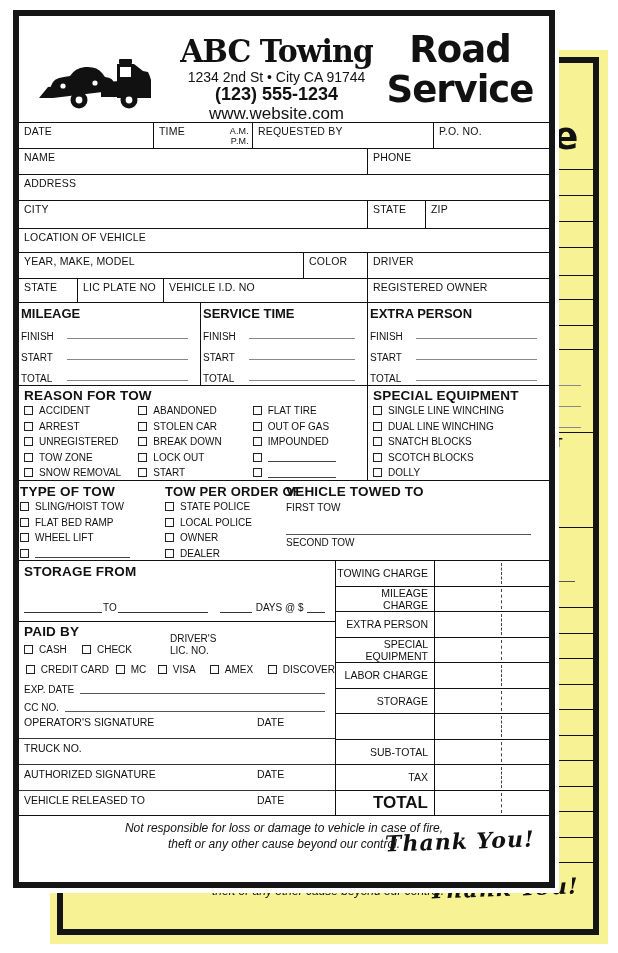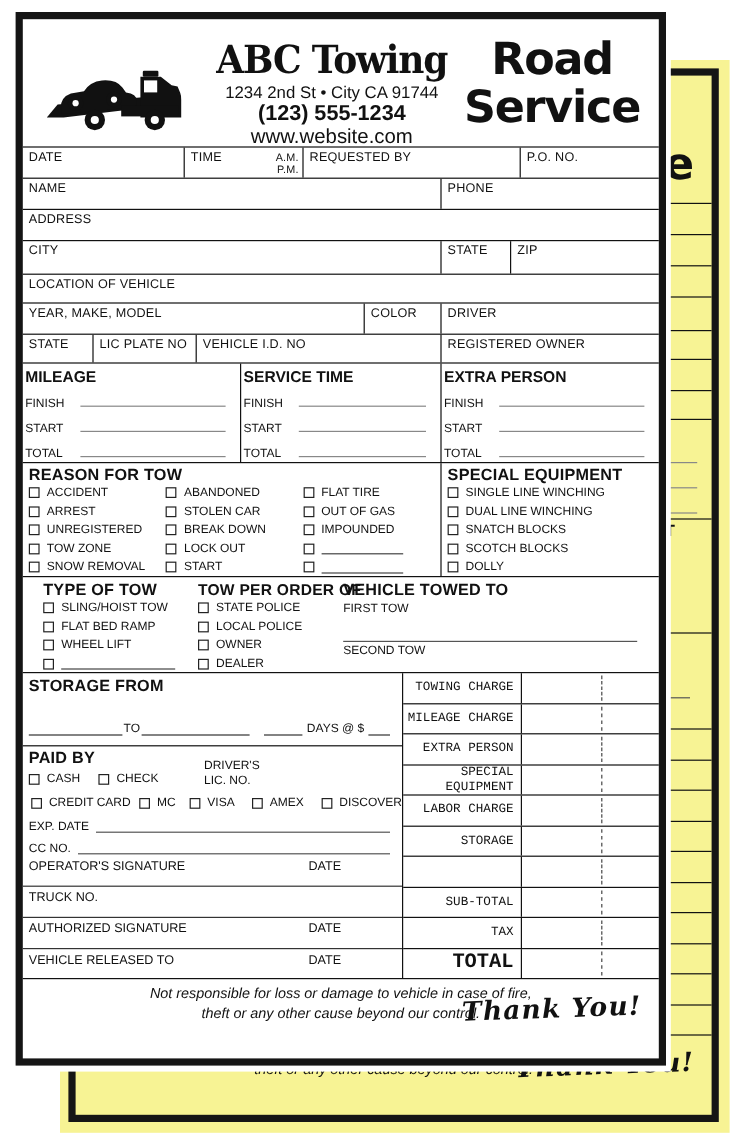--- a/index.html
+++ b/index.html
@@ -51,21 +51,21 @@
   
   .reason { display:flex; height:95px; border-top:1.9px solid #111; }
   .rleft { width:348px; padding:2px 0 0 5px; }
   .rright { flex:1; border-left:1.9px solid #111; padding:2px 0 0 5px; }
   .shead { font-weight:bold; font-size:13.5px; letter-spacing:0.2px; }
   .rcols { display:flex; }
   .rc { width:116px; }
 
   
   .type { position:relative; height:80px; border-top:1.9px solid #111; padding:3px 0 0 5px; }
-  .tcol1 { position:absolute; left:17px; top:3px; width:140px; }
+  .tcol1 { position:absolute; left:1px; top:3px; width:140px; }
   .tcol2 { position:absolute; left:146px; top:3px; width:122px; }
   .tcol3 { position:absolute; left:267px; top:3px; right:16px; }
   .tlbl { font-size:10px; }
   .towline { border-bottom:1.2px solid #555; height:22px; margin:0 2px 2px 0; }
 
   
   .lower { display:flex; height:256px; border-top:1.9px solid #111; border-bottom:1.9px solid #111; }
   .lleft { width:316px; }
   .storage { height:60px; padding:3px 0 0 5px; position:relative; }
   .stline { position:absolute; left:5px; right:10px; bottom:8px; display:flex; align-items:flex-end; font-size:10px; }
@@ -75,21 +75,21 @@
   .prow2 { display:flex; align-items:center; margin-top:4px;justify-content:flex-end; }
   .dlic { font-size:10px; line-height:1.15; margin-left:22px; margin-top:-10px; }
   .pline { display:flex; align-items:flex-end; margin-top:7px; padding-right:10px; font-size:10px; }
   .pline .ln { flex:1; border-bottom:1.2px solid #555; margin:0 0 1px 6px; }
   .sig { height:26px; border-bottom:1.4px solid #333; position:relative; font-size:10.5px; }
   .sig:last-child { border-bottom:none; }
   .sig .s1 { position:absolute; left:5px; top:3px; }
   .sig .s2 { position:absolute; left:238px; top:3px; }
 
   
-  .ctable { flex:1; border-left:1.9px solid #111; display:flex; flex-direction:column;font-family:Liberation Mono, monospace; }
+  .ctable { flex:1; border-left:1.9px solid #111; display:flex; flex-direction:column; }
   .crow { flex:1; display:flex; border-bottom:1.9px solid #111; }
   .crow:last-child { border-bottom:none; }
   .clabel { width:98px; display:flex; align-items:center; justify-content:flex-end; text-align:right; padding-right:6px; font-size:10.5px; line-height:1.15; }
   .clabel.big { font-size:17px; font-weight:bold; }
   .camt { flex:1; border-left:1.9px solid #111; position:relative; }
   .cents { position:absolute; top:2px; bottom:2px; right:47px; border-left:1.6px dashed #444; }
 
   
   .footer { position:relative; height:66px; }
   .disc { position:absolute; left:55px; top:5px; width:420px; text-align:center; font-size:12px; line-height:1.3;font-style:italic; }

